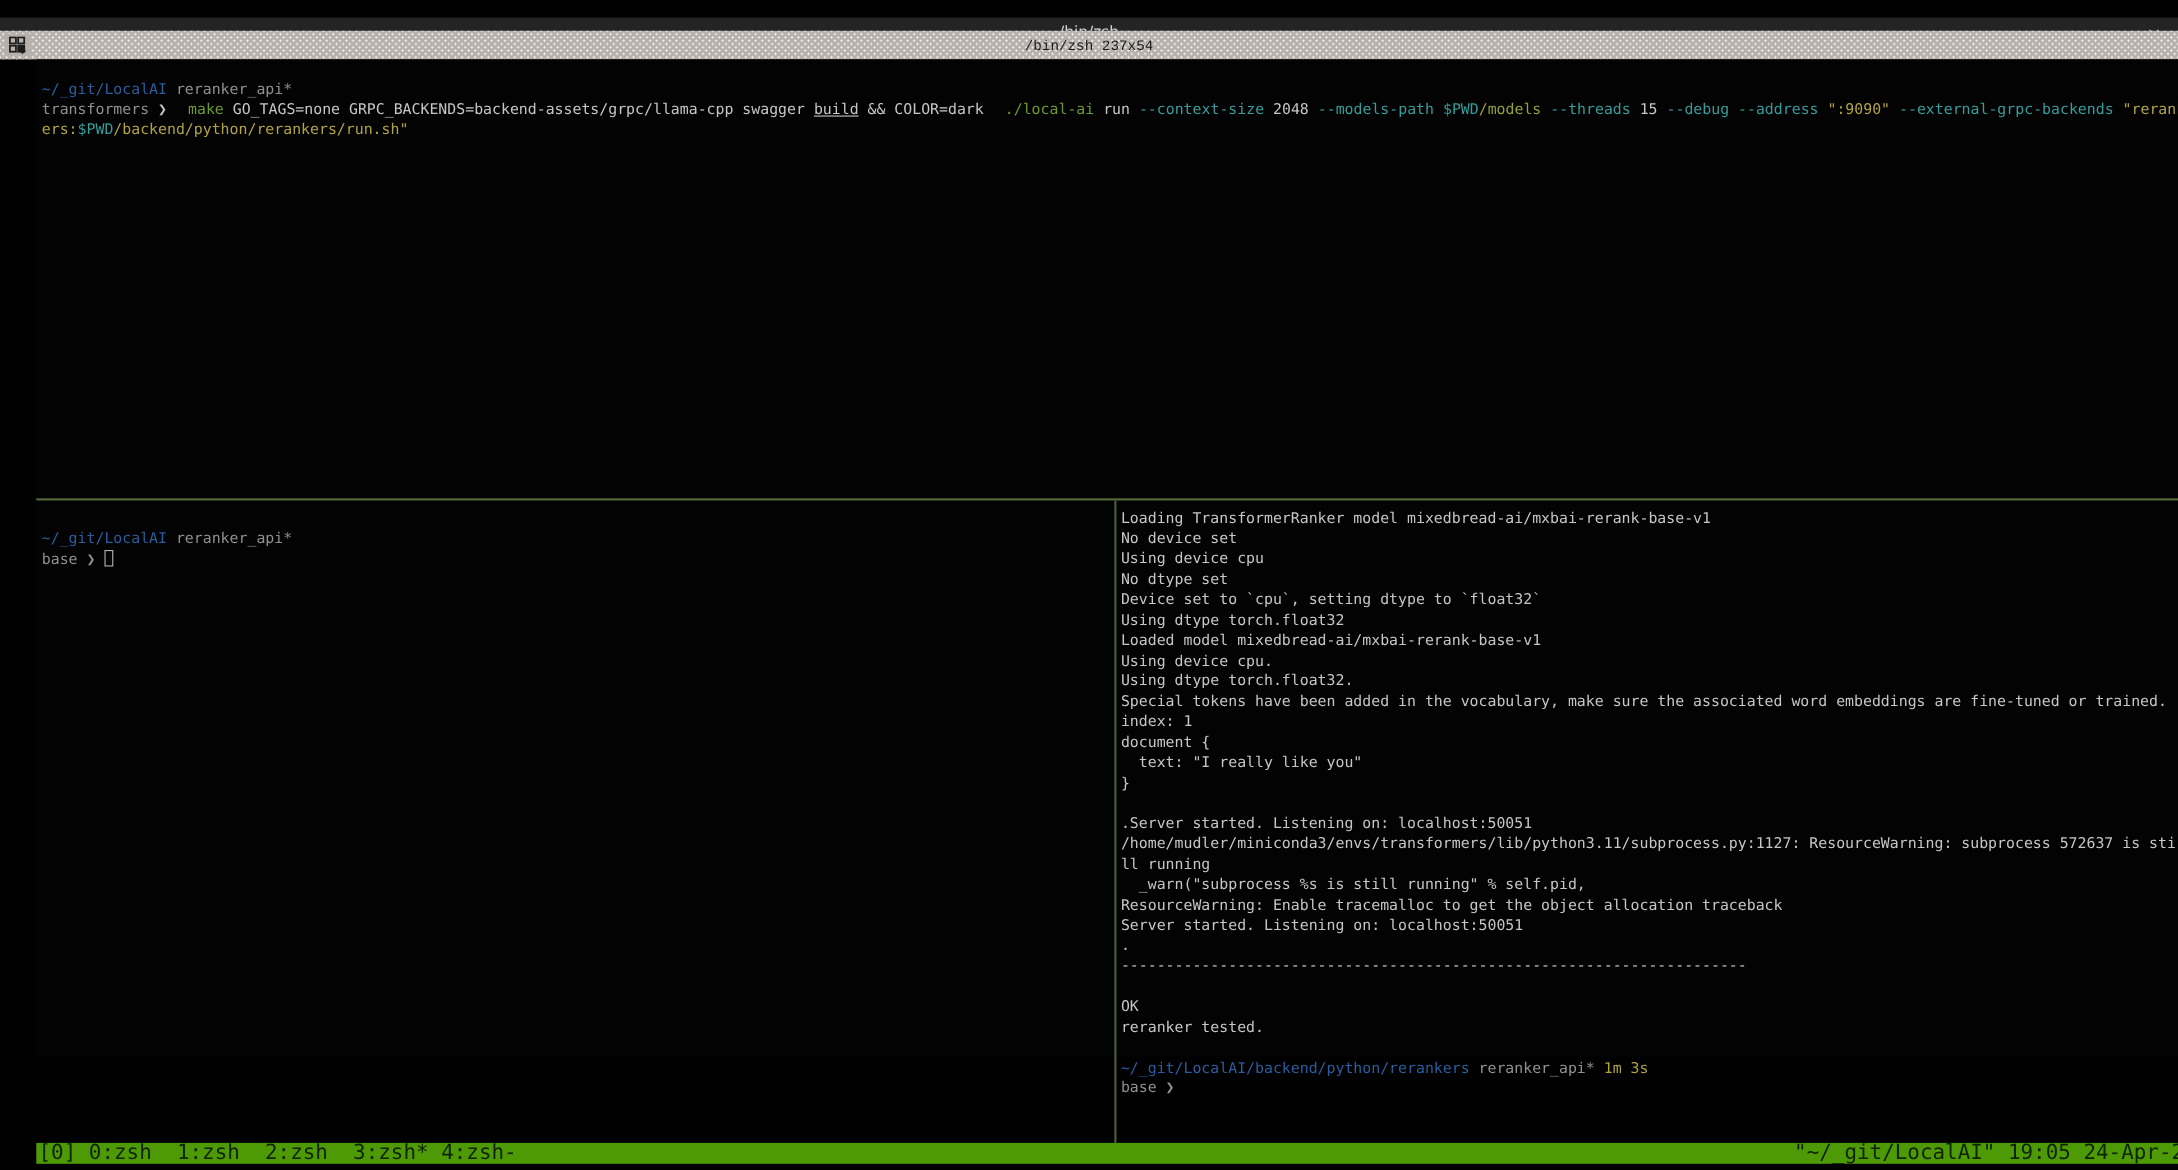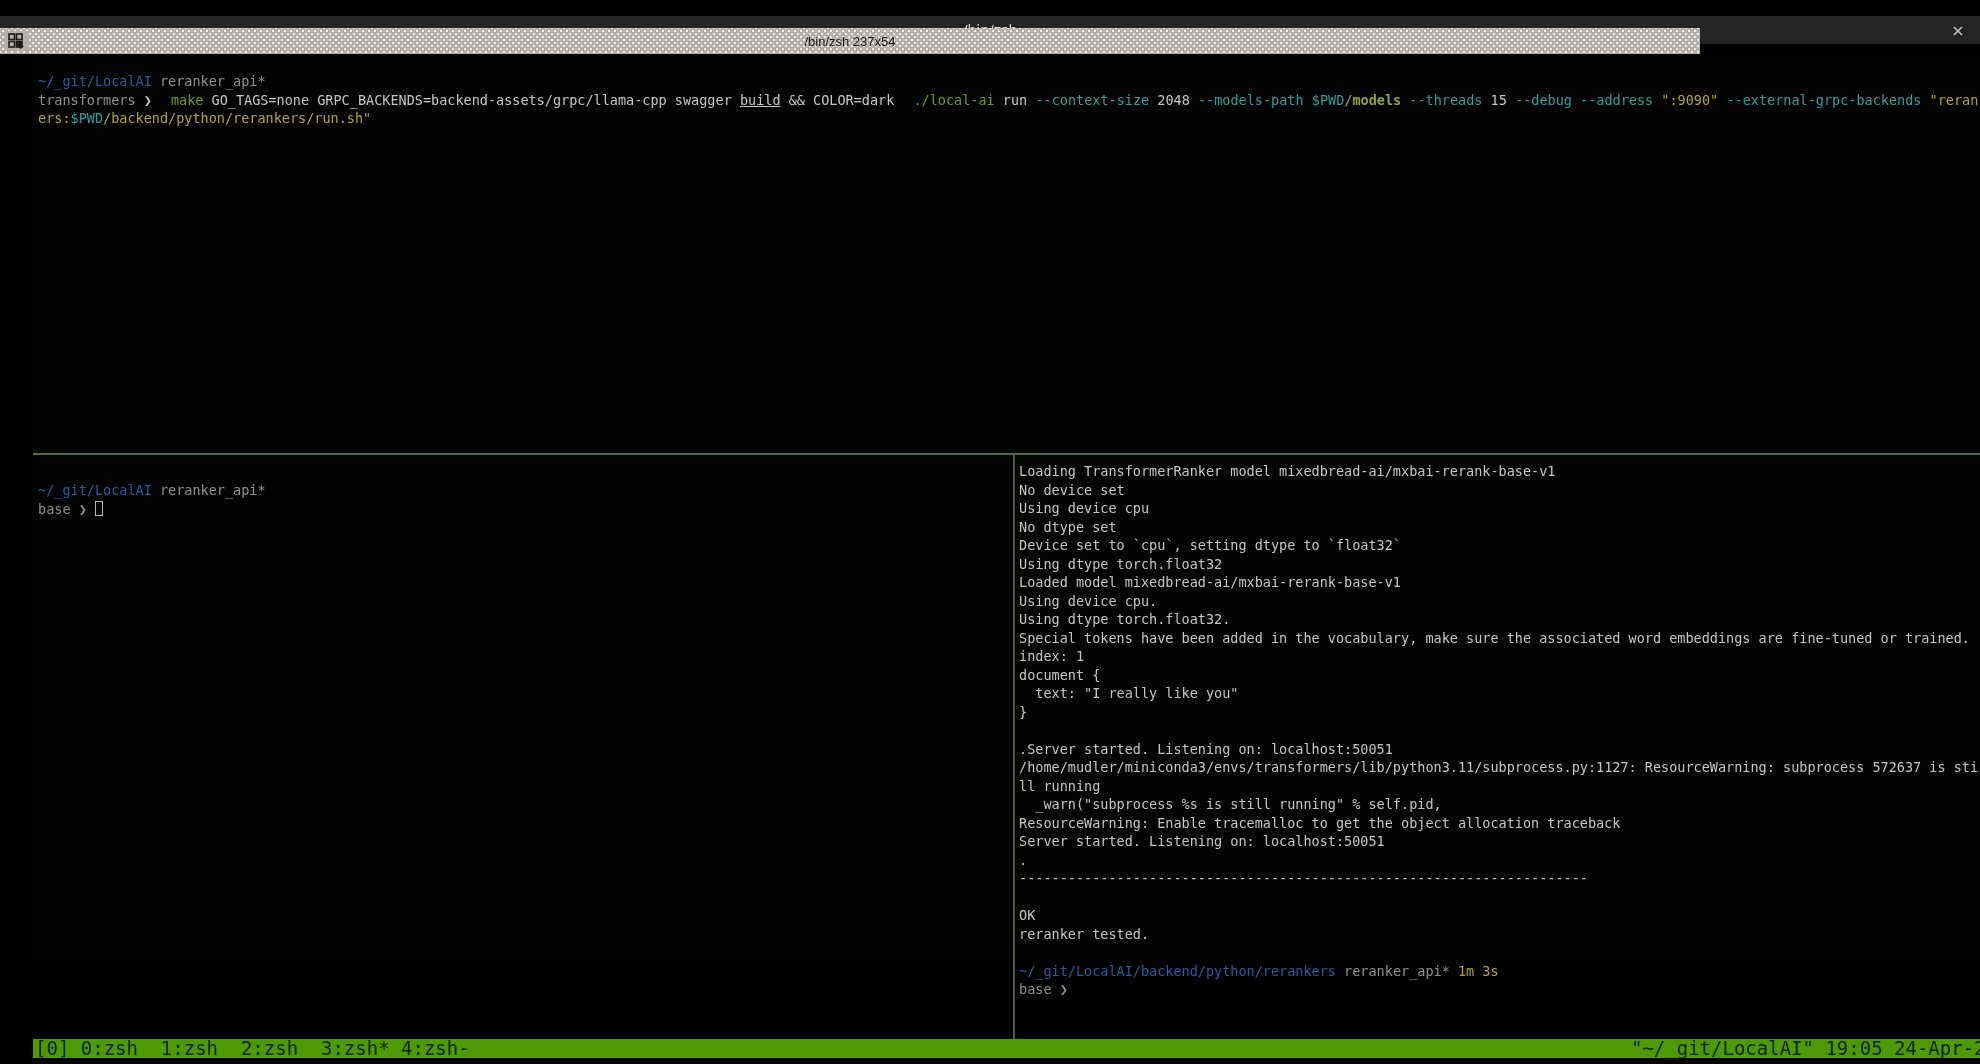--- a/index.html
+++ b/index.html
@@ -5,42 +5,42 @@
   * { margin:0; padding:0; box-sizing:border-box; }
   html,body { width:1980px; height:1064px; background:#000; overflow:hidden; }
   body { position:relative; font-family:"DejaVu Sans Mono", monospace; }
 
   .titlebar { position:absolute; top:16px; left:0; width:1980px; height:28px;
     background:#242424; color:#d6d6d6; font-family:"DejaVu Sans", sans-serif;
     font-size:14px; display:flex; align-items:center; justify-content:center; }
   .close-btn { position:absolute; right:10px; top:0; height:28px; width:24px;
     display:flex; align-items:center; justify-content:center; color:#c4c4c4; font-size:16px; }
 
-  .tabbar { position:absolute; top:28px; left:0; width:1700px; height:26px;
+  .tabbar { position:absolute; top:28px; left:0; width:1980px; height:26px;
     background-color:#b5b0ab;
     background-image:radial-gradient(#eee9e4 1px, transparent 1.15px),
                      radial-gradient(#eee9e4 1px, transparent 1.15px);
     background-size:6px 6px; background-position:0 0, 3px 3px;
     display:flex; align-items:center; justify-content:center;
-    font-family:Liberation Sans, sans-serif; font-size:13px; color:#191919; }
+    font-family:Liberation Mono, monospace; font-size:13px; color:#191919; }
   .menu-btn { position:absolute; left:4px; top:3px; width:24px; height:20px;
     display:flex; align-items:center; justify-content:center; background:#b5b0ab; }
 
   .term { position:absolute; top:54px; left:16px; width:1980px; height:906px;
     background:#030303; font-size:13.5px; line-height:18.5px; color:#c6c6c6;margin-left:17px; }
 
   .trow { height:18.5px; white-space:pre; }
   .fg-def  { color:#c6c6c6; }
   .fg-defu { color:#c6c6c6; text-decoration:underline; }
   .fg-dim  { color:#909090; }
   .fg-blue { color:#2a5d9f; }
   .fg-grn  { color:#6b9a2f;padding-left:11px; }
   .fg-teal { color:#369c9c; }
   .fg-yel  { color:#b2a342; }
-  .fg-oli  { color:#94a03a;font-weight:bold; }
+  .fg-oli  { color:#94a03a; }
 
   .pane-top   { position:absolute; top:18px;  left:5px;  right:24px; }
   .pane-left  { position:absolute; top:427px; left:5px;  width:968px; }
   .pane-right { position:absolute; top:408px; left:986px; width:968px; }
 
   .hborder { position:absolute; top:399px; left:0; width:1968px; height:2px; background:#55683a; }
   .vborder { position:absolute; top:401px; left:980px; width:2px; height:584px; background:#4e5a40; }
 
   .statusbar { position:absolute; top:985px; left:0; width:1968px; height:19px;
     background:#4e9a06; color:#0f2400; font-size:19px; line-height:19px; white-space:pre; }

